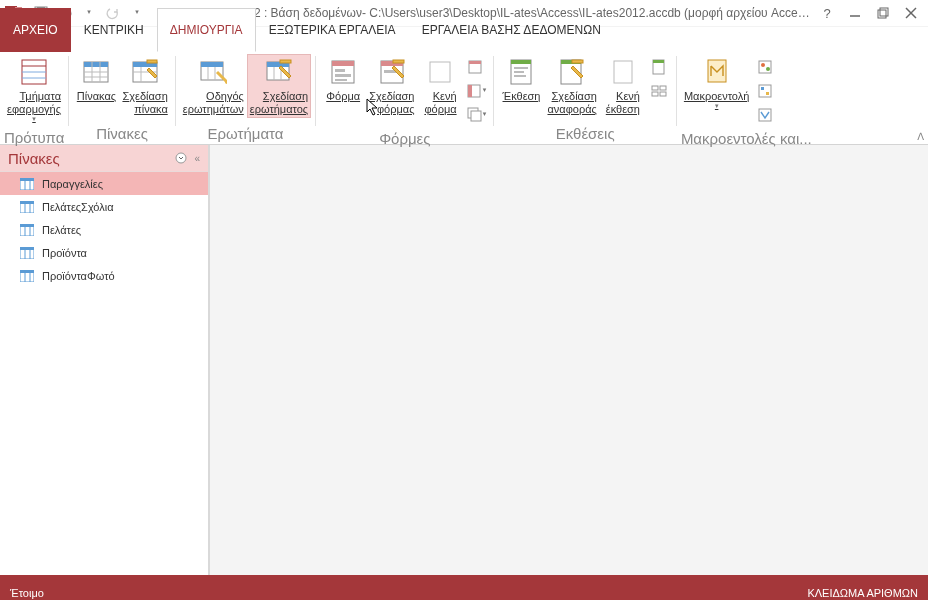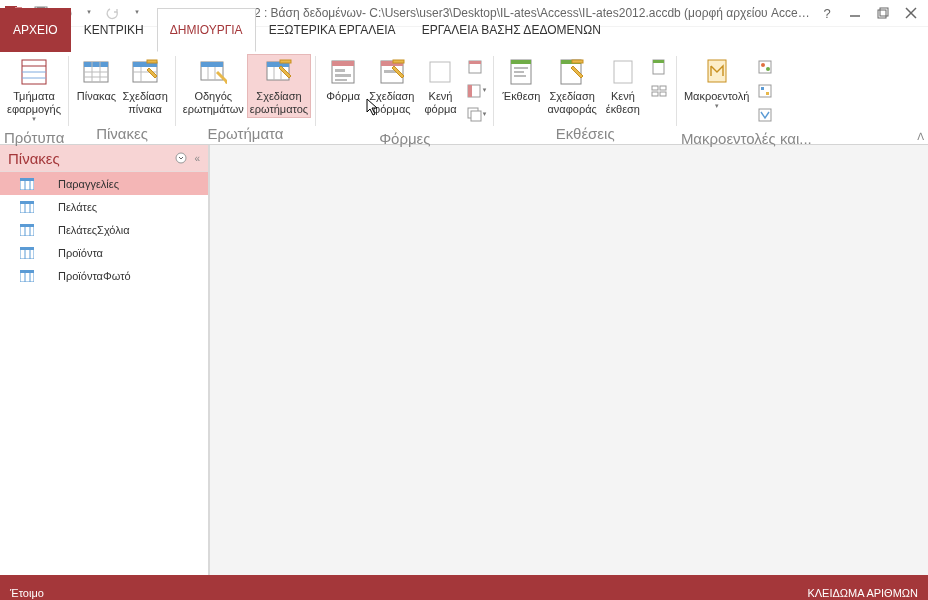--- a/index.html
+++ b/index.html
@@ -13,34 +13,34 @@
 .sys-btn { width:26px; height:22px; display:inline-flex; align-items:center; justify-content:center; color:#666; font-size:13px; }
 .tabs { height:25px; background:#fff; display:flex; align-items:flex-end; }
 .tab { padding:14px 12px; font-size:12px; color:#333; border:1px solid transparent; position:relative; }
 .tab.file { background:#a4373a; color:#fff; }
 .tab.active { color:#a4373a; border:1px solid #d4d4d4; border-bottom-color:#fff; background:#fff; }
 .ribbon { height:92px; background:#fff; border-bottom:1px solid #d4d4d4; display:flex; position:relative; }
 .group { display:flex; flex-direction:column; align-items:stretch; padding:2px 4px 0 4px; }
 .group-body { flex:1; display:flex; align-items:flex-start; }
 .group-label { text-align:center; font-size:15px; color:#888; padding:2px 0; white-space:nowrap; }
 .group-sep { width:1px; background:#e1e1e1; margin:4px 0 18px 0; }
-.big-btn { display:flex; flex-direction:column; align-items:center; justify-content:flex-start; padding:2px 3px; min-width:40px; text-align:center; line-height:1.2; }
+.big-btn { display:flex; flex-direction:column; align-items:center; justify-content:flex-start; padding:2px 3px; min-width:40px; text-align:right; line-height:1.2;text-decoration:underline; }
 .big-btn.hover { background:#f7d4d4; border:1px solid #e6b8b8; padding:1px 2px; }
 .big-btn .icon32 { width:32px; height:32px; display:flex; align-items:center; justify-content:center; margin-bottom:2px; }
 .big-btn .lbl { font-size:11px; color:#333; }
 .big-btn.hover .lbl { color:#333; }
 .stacked { display:flex; flex-direction:column; gap:2px; padding:2px; }
 .small-btn { width:22px; height:22px; display:inline-flex; align-items:center; justify-content:center; }
 .collapse-btn { position:absolute; right:4px; bottom:2px; color:#888; font-size:10px; }
 .main { display:flex; height:430px; }
 .nav { width:208px; border-right:1px solid #d9d9d9; display:flex; flex-direction:column; background:#fff; }
 .nav-header { height:26px; background:#f7d4d4; display:flex; align-items:center; padding:0 8px; color:#a4373a; font-size:15px; justify-content:space-between; border-bottom:1px solid #eadada; }
 .nav-header-right { display:flex; align-items:center; gap:6px; color:#666; }
 .nav-list { flex:1; overflow:auto; }
-.nav-item { height:23px; display:flex; align-items:center; gap:24px; padding:0 12px 0 20px; font-size:11px; color:#333; }
+.nav-item { height:23px; display:flex; align-items:center; gap:8px; padding:0 12px 0 20px; font-size:11px; color:#333; }
 .nav-item.selected { background:#f4b6b6; }
 .nav-item .tbl-icon { width:14px; height:12px; }
 .content { flex:1; background:#f4f4f4; border-left:1px solid #d9d9d9; }
 .statusbar { height:36px; background:#a4373a; color:#fff; display:flex; align-items:center; justify-content:space-between; padding:0 10px; font-size:11px; }
 .caret::after { content:" \25BE"; font-size:7px; color:#777; position:relative; top:-1px; }
 svg { display:block; }
 .cursor { position:absolute; left:366px; top:98px; pointer-events:none; z-index:100; }
 </style>
 </head>
 <body>
@@ -378,32 +378,32 @@
       </div>
       <div class="nav-item">
         <span class="tbl-icon">
             <svg width="14" height="12">
               <rect width="14" height="12" fill="#fff" stroke="#5b9bd5"></rect>
               <rect width="14" height="3" fill="#5b9bd5"></rect>
               <line x1="5" y1="0" x2="5" y2="12" stroke="#5b9bd5"></line>
               <line x1="10" y1="0" x2="10" y2="12" stroke="#5b9bd5"></line>
             </svg>
           </span>
-        <span>Πελάτες</span>
+        <span>ΠελάτεςΣχόλια</span>
       </div>
       <div class="nav-item">
         <span class="tbl-icon">
             <svg width="14" height="12">
               <rect width="14" height="12" fill="#fff" stroke="#5b9bd5"></rect>
               <rect width="14" height="3" fill="#5b9bd5"></rect>
               <line x1="5" y1="0" x2="5" y2="12" stroke="#5b9bd5"></line>
               <line x1="10" y1="0" x2="10" y2="12" stroke="#5b9bd5"></line>
             </svg>
           </span>
-        <span>ΠελάτεςΣχόλια</span>
+        <span>Πελάτες</span>
       </div>
       <div class="nav-item">
         <span class="tbl-icon">
             <svg width="14" height="12">
               <rect width="14" height="12" fill="#fff" stroke="#5b9bd5"></rect>
               <rect width="14" height="3" fill="#5b9bd5"></rect>
               <line x1="5" y1="0" x2="5" y2="12" stroke="#5b9bd5"></line>
               <line x1="10" y1="0" x2="10" y2="12" stroke="#5b9bd5"></line>
             </svg>
           </span>

